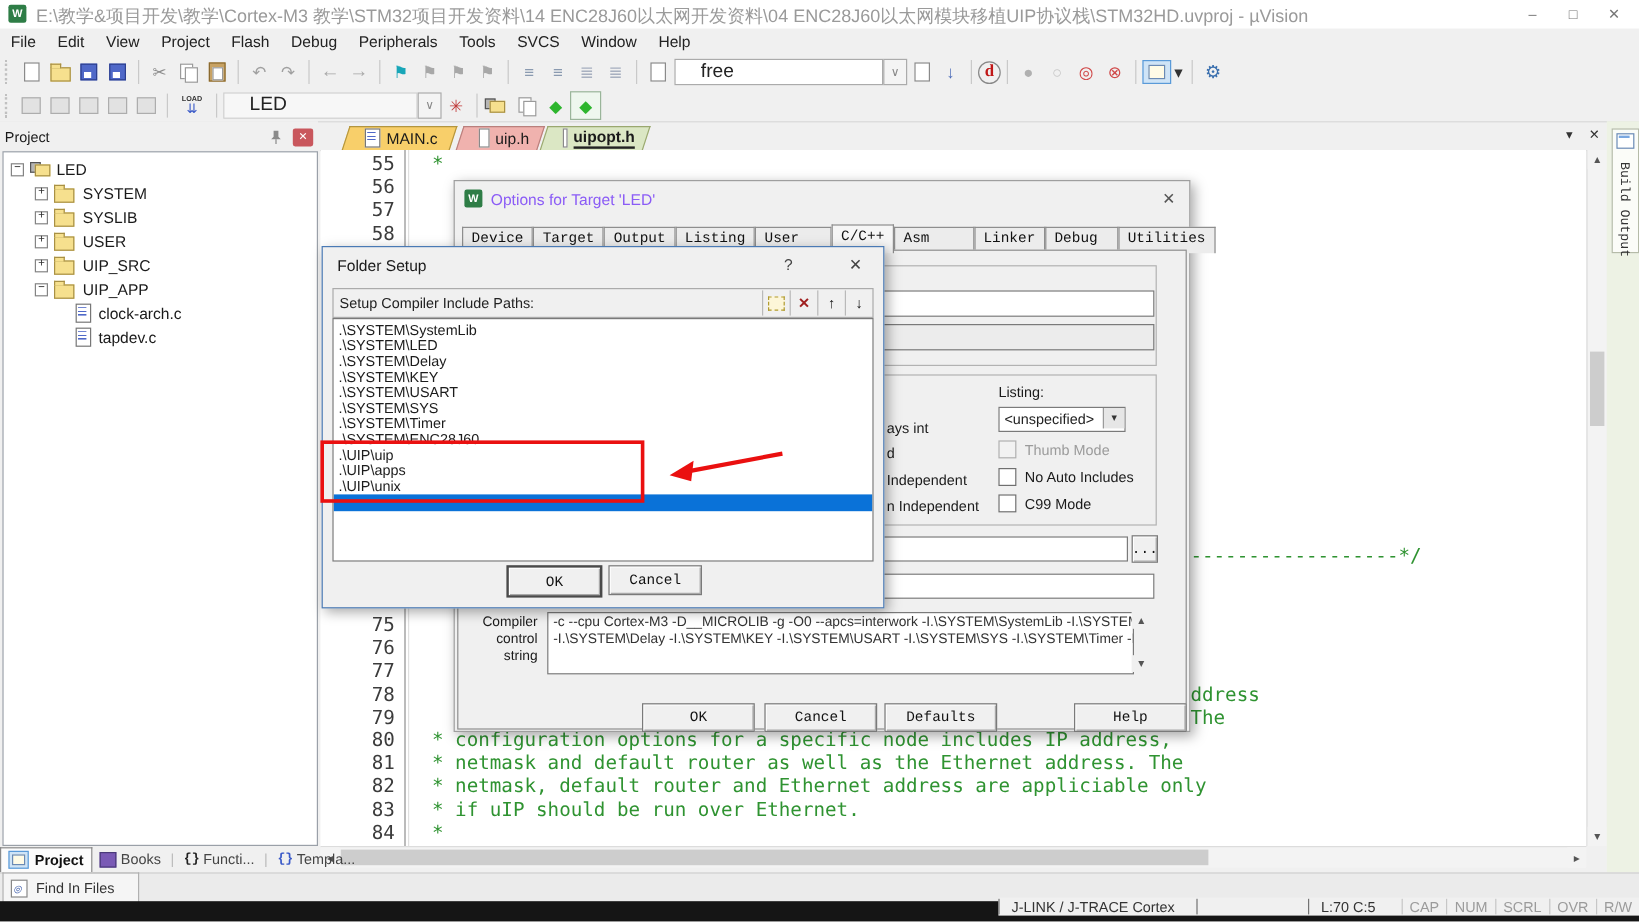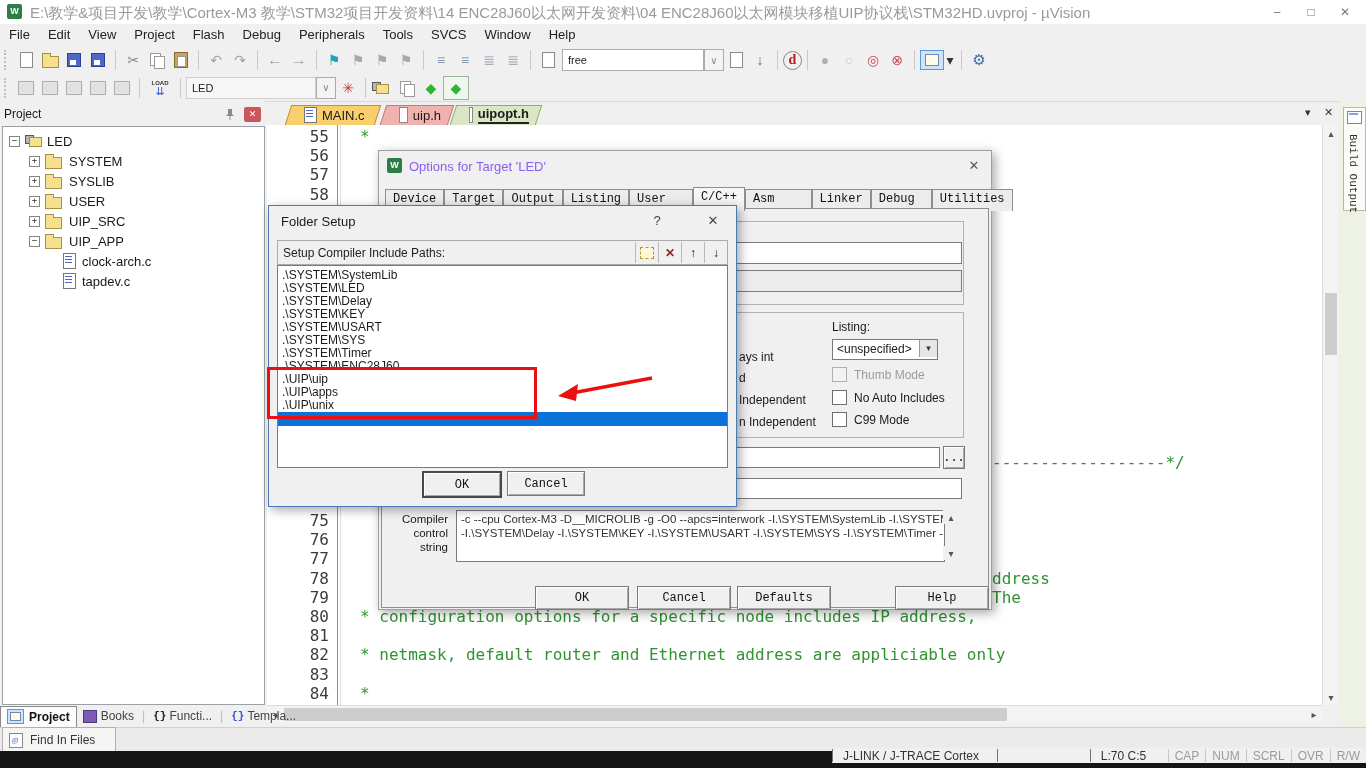--- a/index.html
+++ b/index.html
@@ -23,21 +23,21 @@
   .ic-folder:before{content:"";position:absolute;left:-1px;top:-4px;width:7px;height:3px;background:#f6e08e;border:1px solid #a89045;border-bottom:none;}
   .ic-floppy{width:12px;height:12px;background:#4f68c8;border:1px solid #2c3f8f;display:inline-block;position:relative;}
   .ic-floppy:after{content:"";position:absolute;left:2px;bottom:1px;width:6px;height:5px;background:#fff;}
   .ic-copy{width:14px;height:14px;position:relative;display:inline-block;}
   .ic-copy i{position:absolute;width:9px;height:11px;background:#fff;border:1px solid #9a9a9a;}
   .ic-copy i:last-child{left:4px;top:3px;}
   .ic-paste{width:12px;height:14px;background:#c8a263;border:1px solid #8a6a30;display:inline-block;position:relative;}
   .ic-paste:after{content:"";position:absolute;left:2px;top:3px;width:7px;height:9px;background:#fff;border:1px solid #999;}
   .ic-buildbox{width:14px;height:12px;background:#e2e2e2;border:1px solid #adadad;display:inline-block;}
   .ic-load{font-size:6px;font-weight:bold;color:#333;line-height:6px;text-align:center;}
-  .combo{height:20px;background:#fff;border:1px solid #ababab;font-size:11px;display:flex;align-items:center;padding:0 5px;}
+  .combo{height:20px;background:#fff;border:1px solid #ababab;font-size:16px;display:flex;align-items:center;padding:0 21px;}
   .dropbox{width:18px;height:20px;border:1px solid #ababab;background:#f4f4f4;color:#888;font-size:10px;display:flex;align-items:center;justify-content:center;}
   .ic-layout{width:22px;height:18px;border:1px solid #5a9ad8;background:#cfe4f7;display:flex;align-items:center;justify-content:center;}
   .ic-layout i{width:12px;height:10px;background:#fffbe6;border:1px solid #6a8ab5;display:block;}
   
   #proj-panel{left:0;top:101px;width:265px;height:604px;background:#f0f0f0;}
   #proj-head{left:4px;top:104px;width:257px;height:20px;display:flex;align-items:center;font-size:12px;color:#1a1a1a;}
   #proj-close{width:17px;height:15px;background:#c9575d;border-radius:2px;color:#fff;font-size:9px;line-height:15px;text-align:center;}
   #proj-body{left:2px;top:126px;width:261px;height:577px;background:#fff;border:1px solid #9aa0a8;}
   .trow{position:absolute;height:20px;display:flex;align-items:center;font-size:13px;color:#1a1a1a;}
   .expand{width:9px;height:9px;border:1px solid #848484;background:#fff;font-size:9px;line-height:7px;text-align:center;color:#333;margin-right:5px;font-family:"DejaVu Sans Mono",monospace;}
@@ -340,21 +340,23 @@
     <span class="gut" style="top:444px">78</span>
     <span class="gut" style="top:463px">79</span>
     <span class="gut" style="top:482px">80</span>
     <span class="gut" style="top:501px">81</span>
     <span class="gut" style="top:520px">82</span>
     <span class="gut" style="top:540px">83</span>
     <span class="gut" style="top:559px">84</span>
     <span class="gut" style="top:578px">85</span>
     <span class="crow" style="top:2px">*</span>
     <span class="crow" style="top:482px">* configuration options for a specific node includes IP address,</span>
+    <span class="crow" style="top:501px">* netmask and default router as well as the Ethernet address. The</span>
     <span class="crow" style="top:520px">* netmask, default router and Ethernet address are appliciable only</span>
+    <span class="crow" style="top:540px">* if uIP should be run over Ethernet.</span>
     <span class="crow" style="top:559px">*</span>
     <span class="crow" style="top:578px">* All of these should be changed to suit your project.</span>
     <span class="cfrag" style="top:328px">------------------*/</span>
     <span class="cfrag" style="top:444px">ddress</span>
     <span class="cfrag" style="top:463px">The</span>
   </div>
 
   <div class="abs sbar" style="left:1322px;top:125px;width:16px;height:580px;border-left:1px solid #dcdcdc">
     <span class="sbtn" style="left:0;top:0;width:16px;height:16px">▴</span>
     <span class="sthumb" style="left:2px;top:168px;width:12px;height:62px"></span>

